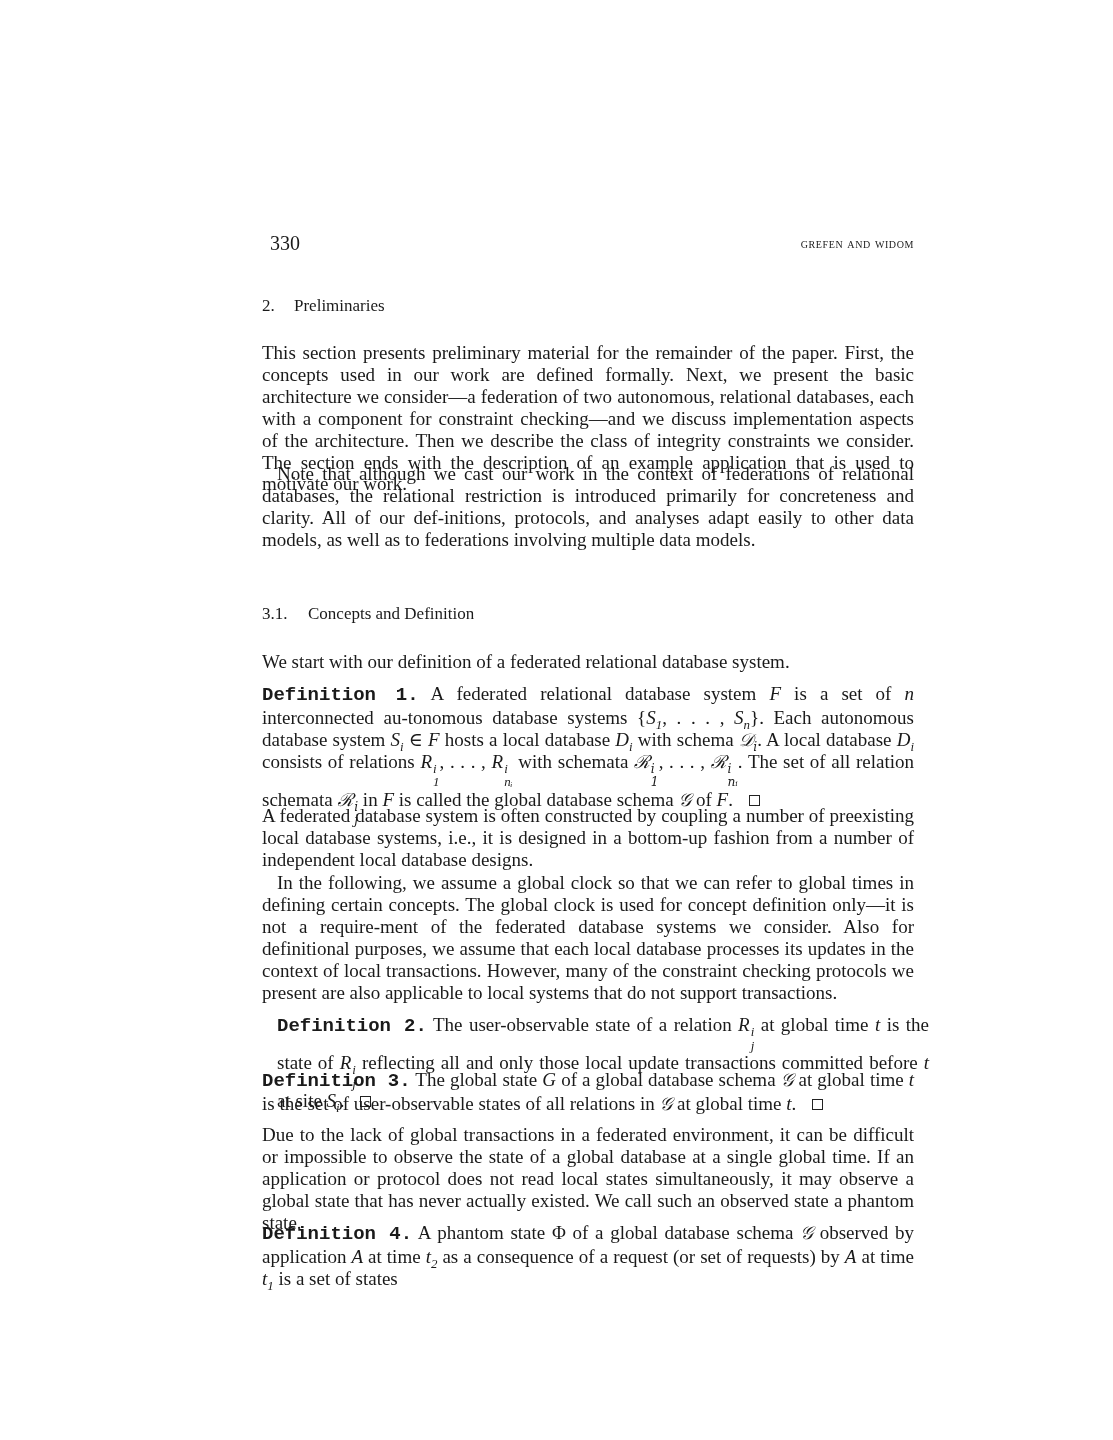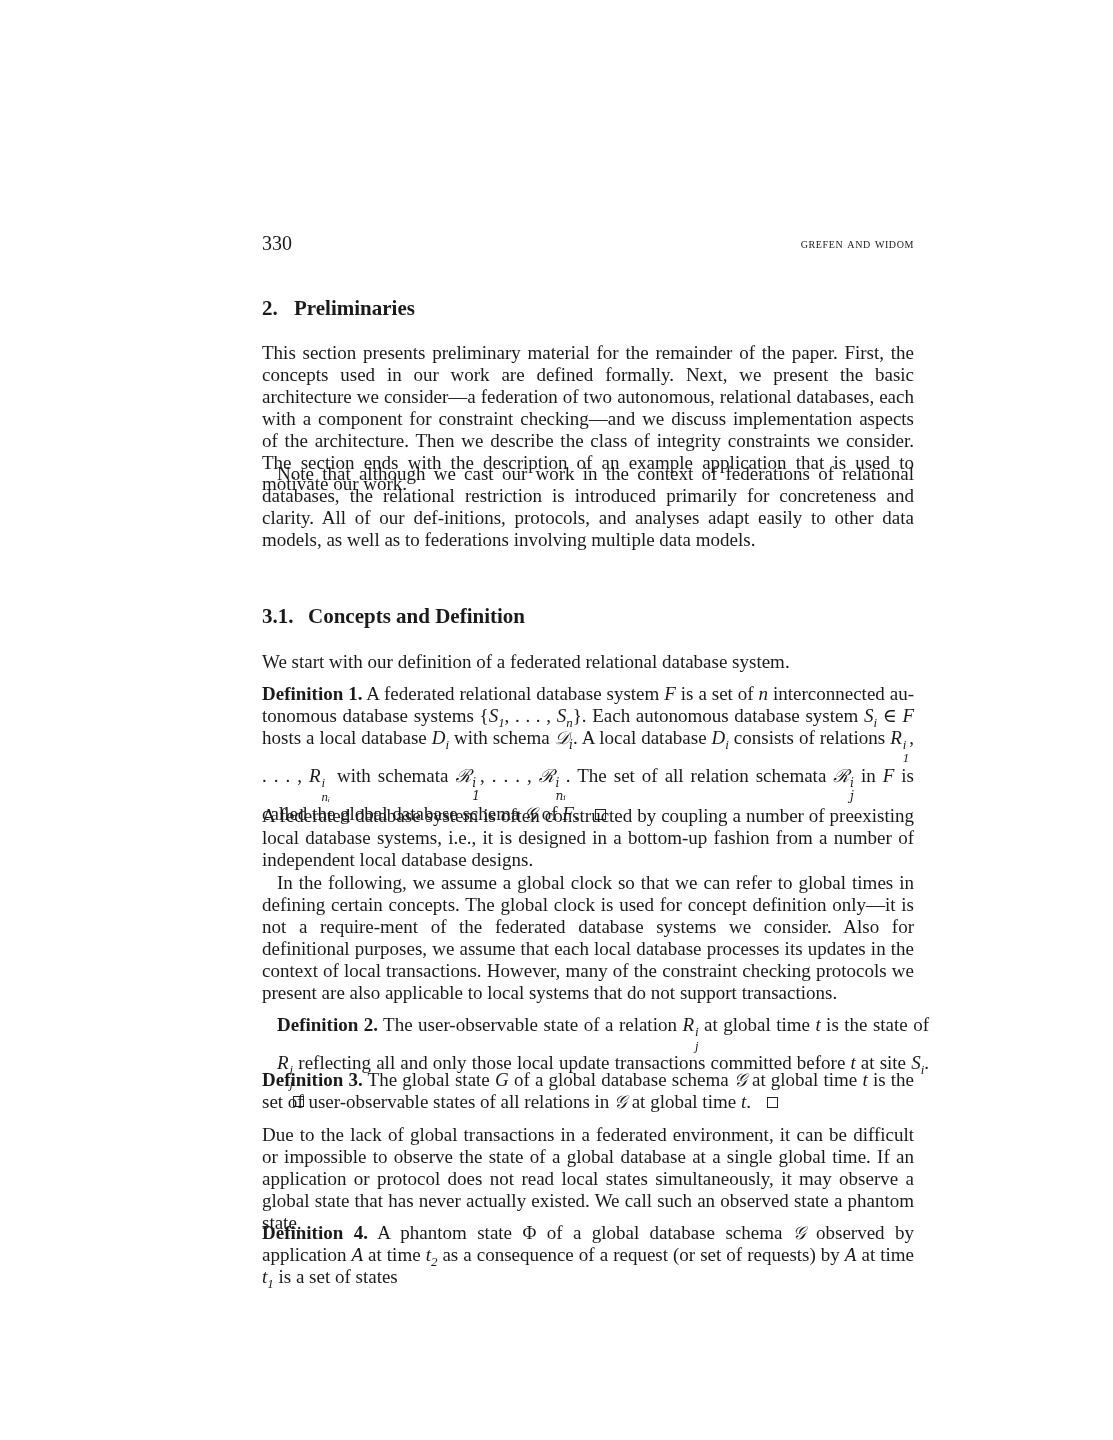--- a/index.html
+++ b/index.html
@@ -1,28 +1,28 @@
 <!DOCTYPE html>
 <html><head>
 <meta charset="utf-8">
 <style>
   html, body { margin: 0; padding: 0; background: #ffffff; }
   body { width: 1113px; height: 1440px; position: relative; overflow: hidden;
          font-family: "Liberation Serif", "DejaVu Serif", serif; color: #1a1a1a; }
   .page { position: absolute; left: 262px; top: 0; width: 652px; }
   .running-head { position: absolute; top: 232px; left: 0; width: 652px; height: 26px; }
-  .page-number { position: absolute; left: 0; top: 0; font-size: 20px; }
+  .page-number { position: absolute; left: 8px; top: 0; font-size: 20px; }
   .running-title { position: absolute; right: 0; top: 4px; font-size: 14px; letter-spacing: 0.6px;
                    font-variant: small-caps; text-transform: lowercase; }
-  .sec-head { position: absolute; left: 0; font-weight: bold; font-size: 21px; }
+  .sec-head { position: absolute; left: 0; font-weight: normal; font-size: 17px; }
   .sec-head .num { display: inline-block; }
   .para { position: absolute; left: 0; width: 652px; font-size: 19px; line-height: 21.9px;
           text-align: justify; text-align-last: left; margin: 0; hyphens: none; }
   .para.indent { text-indent: 15px; }
-  .para b { font-weight: bold; }
+  .para b { font-weight: bold; font-family: Liberation Mono, monospace; }
   .it { }
   .math { font-style: italic; }
   .cal { font-family: "DejaVu Serif", serif; font-size: 0.95em; }
   sub, sup { font-size: 0.68em; line-height: 0; }
   .qed { display: inline-block; width: 9px; height: 9px; border: 1px solid #222; margin-left: 16px;
          vertical-align: 0px; }
 </style>
 </head>
 <body>
 

